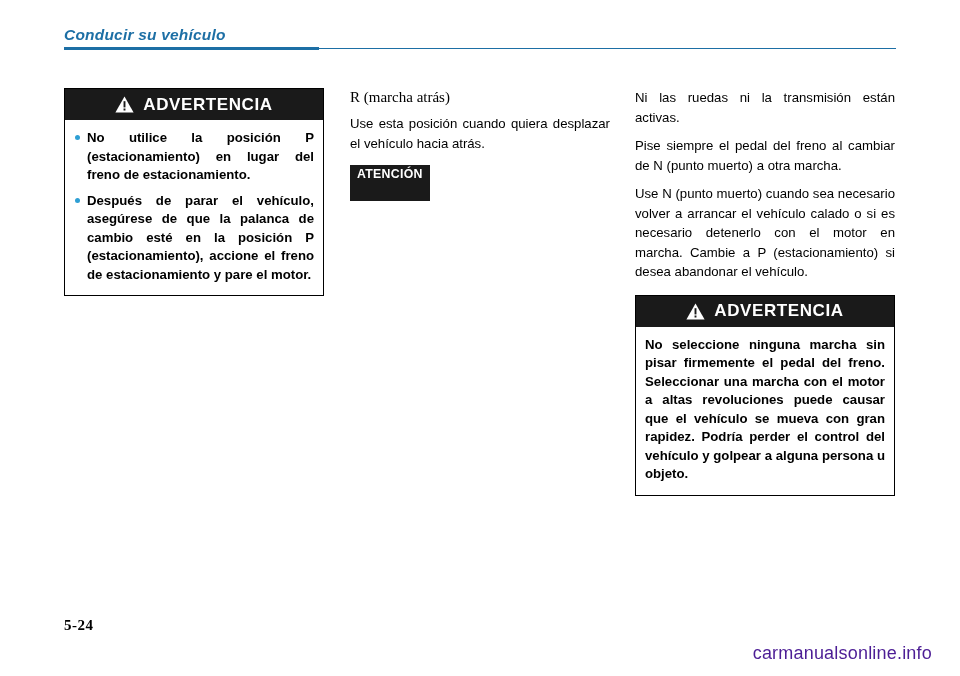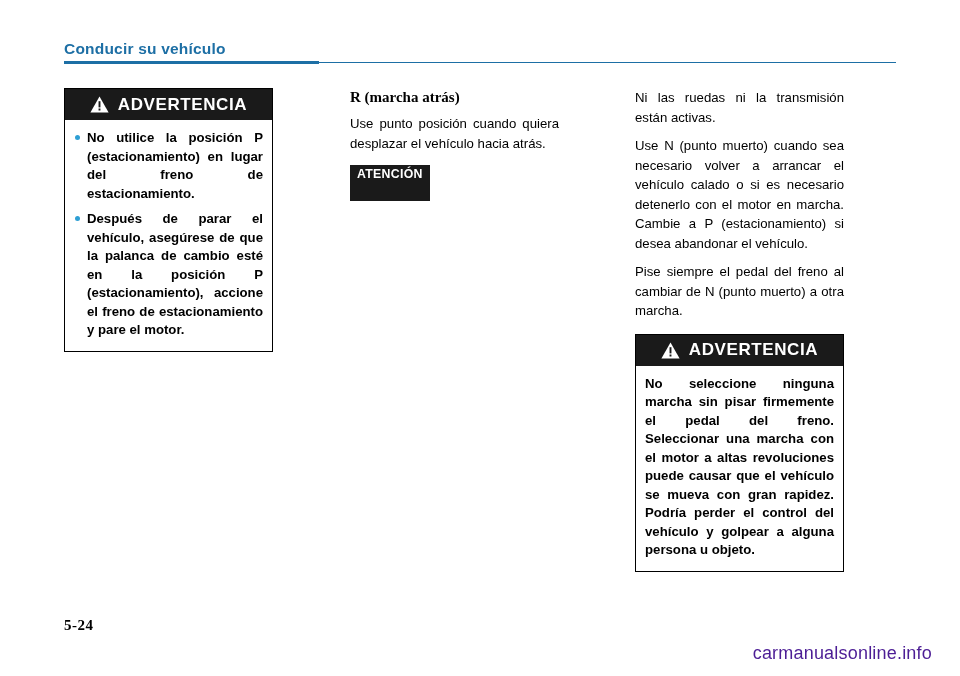--- a/index.html
+++ b/index.html
@@ -12,24 +12,25 @@
     background: #ffffff;
     font-family: "Liberation Sans", sans-serif;
     color: #000000;
     position: relative;
     overflow: hidden;
   }
 
   
   .page-header {
     position: absolute;
-    top: 40px;
+    top: 26px;
     left: 64px;
     width: 832px;
     height: 26px;
+    font-style: italic;
   }
   .page-header .chapter-title {
     font-family: "Liberation Sans", sans-serif;
     font-size: 15.5px;
     font-weight: bold;
     color: #1d6fa5;
     letter-spacing: 0.2px;
     line-height: 18px;
   }
   .header-rule {
@@ -53,40 +54,40 @@
     top: 1px;
     width: 577px;
     height: 1px;
     background: #1d6fa5;
   }
 
   
   .column {
     position: absolute;
     top: 88px;
-    width: 209px;
+    width: 260px;
   }
   .col-1 { left: 64px; }
   .col-2 { left: 350px; }
   .col-3 { left: 635px; }
 
   p.body-text {
     margin: 0 0 9px 0;
     font-size: 13.2px;
     line-height: 19.5px;
     text-align: justify;
     text-justify: inter-word;
   }
   p.body-text:last-child { margin-bottom: 0; }
 
   h3.sub-head {
     margin: 0 0 7px 0;
     font-family: "Liberation Serif", serif;
     font-size: 15px;
-    font-weight: bold;
+    font-weight: normal;
     line-height: 19px;
   }
 
   
   .warning-box {
     border: 1.5px solid #000000;
     background: #ffffff;
     box-sizing: border-box;
   }
   .warning-header {
@@ -218,31 +219,31 @@
           <span class="bullet"></span>
           <span>Después de parar el vehículo, asegúrese de que la palanca de cambio esté en la posición P (estacionamiento), accione el freno de estacionamiento y pare el motor.</span>
         </li>
       </ul>
     </div>
   </div>
 </div>
 
 <div class="column col-2">
   <h3 class="sub-head">R (marcha atrás)</h3>
-  <p class="body-text">Use punto posición cuando quiera desplazar el vehículo hacia atrás.</p>
+  <p class="body-text">Use esta posición cuando quiera desplazar el vehículo hacia atrás.</p>
 
   <div style="margin-top:11px;">
     <span class="caution-label">ATENCIÓN</span>
   </div>
 </div>
 
 <div class="column col-3">
   <p class="body-text">Ni las ruedas ni la transmisión están activas.</p>
+  <p class="body-text">Pise siempre el pedal del freno al cambiar de N (punto muerto) a otra marcha.</p>
   <p class="body-text">Use N (punto muerto) cuando sea necesario volver a arrancar el vehículo calado o si es necesario detenerlo con el motor en marcha. Cambie a P (estacionamiento) si desea abandonar el vehículo.</p>
-  <p class="body-text">Pise siempre el pedal del freno al cambiar de N (punto muerto) a otra marcha.</p>
 
   <div class="warning-box" style="margin-top:13px;">
     <div class="warning-header">
       <span class="warn-icon">
         <svg width="19" height="17" viewBox="0 0 19 17" xmlns="http://www.w3.org/2000/svg">
           <polygon points="9.5,0.6 18.6,16.4 0.4,16.4" fill="#ffffff"></polygon>
           <rect x="8.55" y="5.2" width="1.9" height="6.2" fill="#1a1a1a"></rect>
           <rect x="8.55" y="12.5" width="1.9" height="2.0" fill="#1a1a1a"></rect>
         </svg>
       </span>

